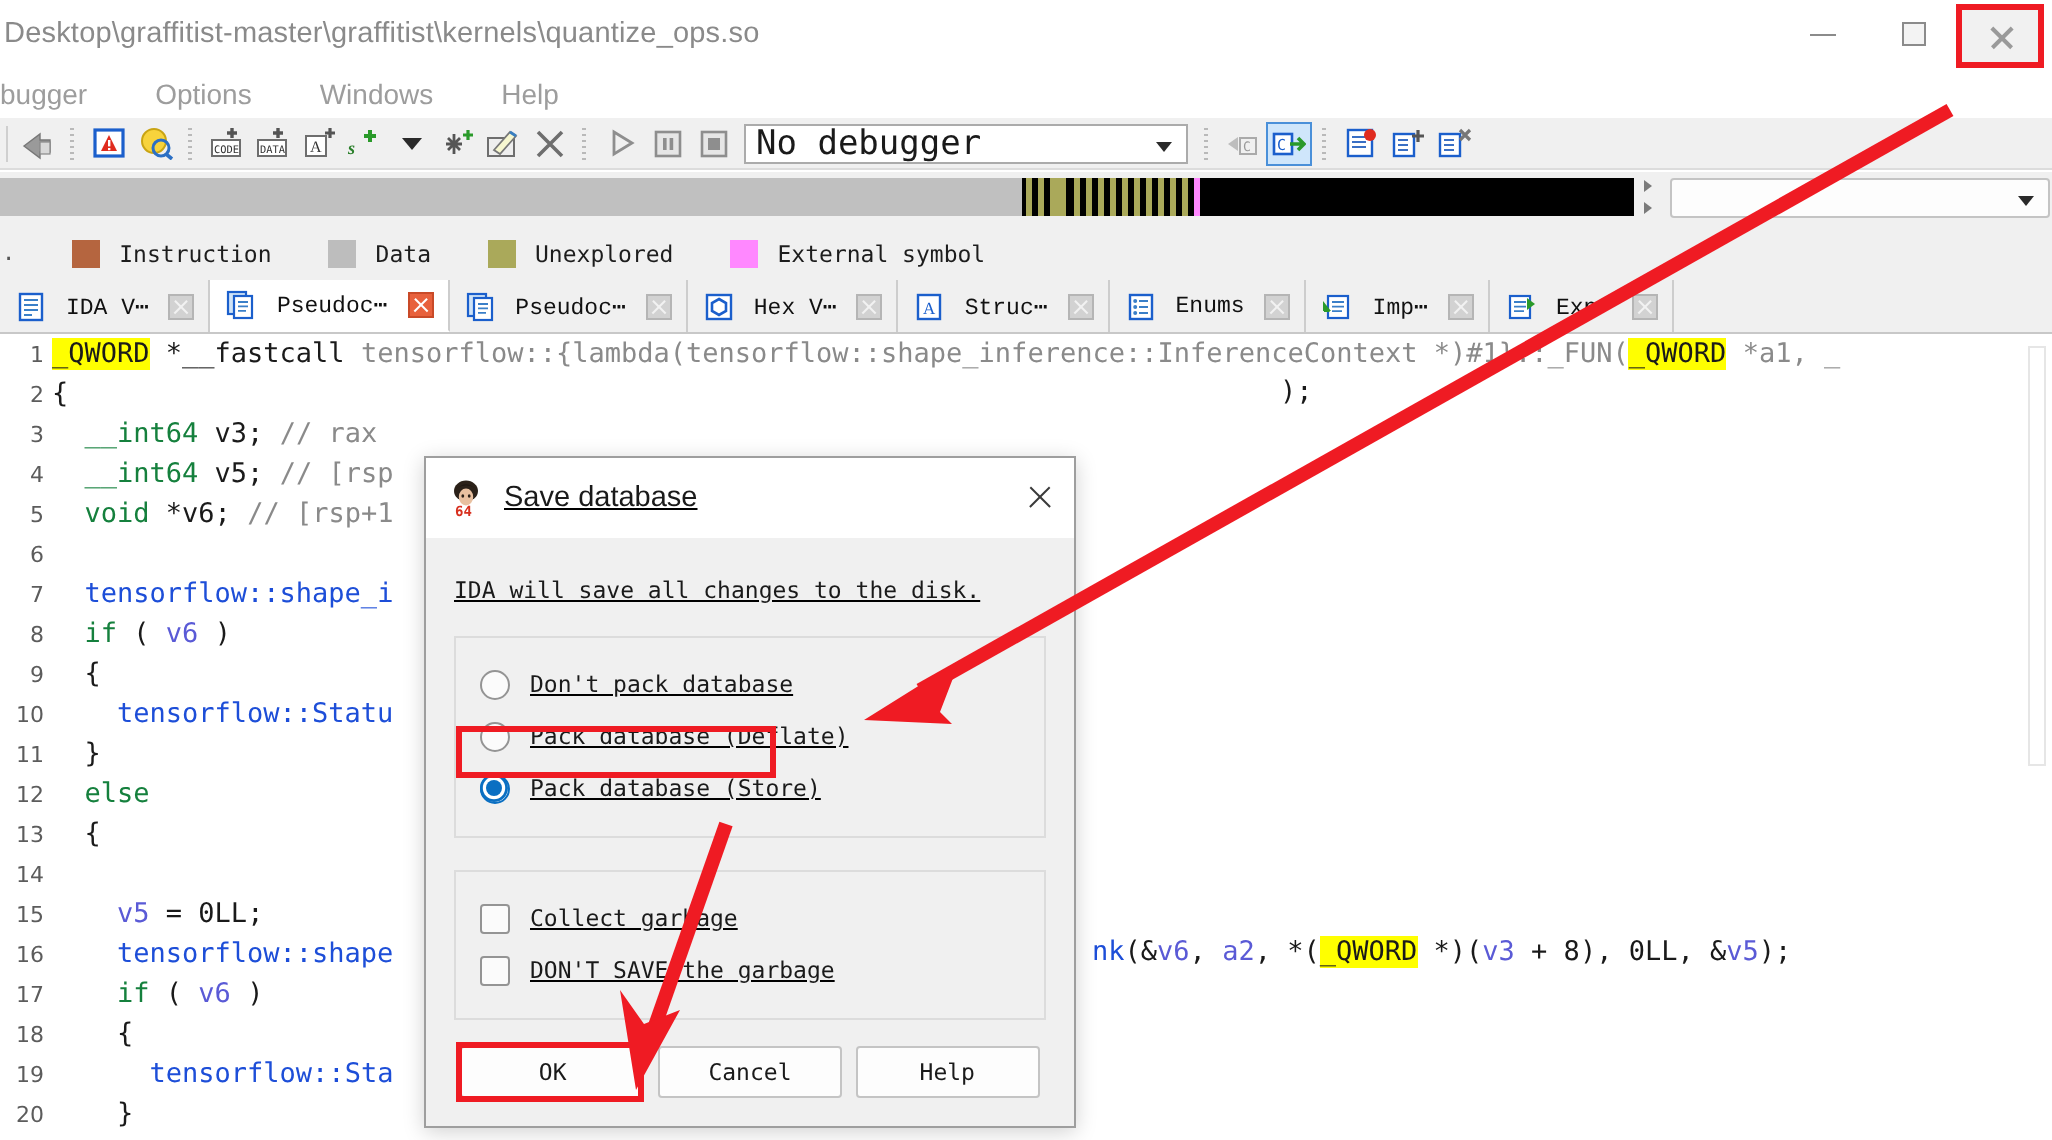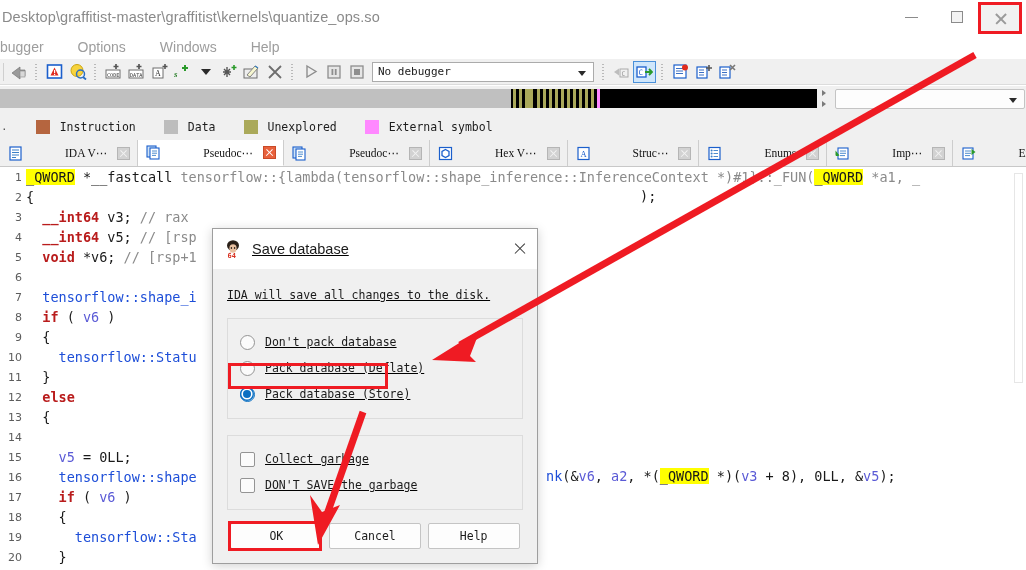--- a/index.html
+++ b/index.html
@@ -69,21 +69,21 @@
     width: 23px; height: 22px; display: flex; align-items: center; justify-content: center;
     position: relative;
   }
   .tb-btn.sel { background: #cfe6fb; border: 1px solid #4a90d9; }
   .dbg-combo {
     width: 222px; height: 20px; margin-left: 4px; margin-right: 3px;
     background: #ffffff; border: 1px solid #ababab;
     display: flex; align-items: center; position: relative;
   }
   .dbg-combo span {
-    font-family: "DejaVu Sans Mono", monospace; font-size: 11px; color: #1a1a1a;
+    font-family: "DejaVu Sans Mono", monospace; font-size: 17px; color: #1a1a1a;
     padding-left: 5px;
   }
   .dbg-arrow {
     position: absolute; right: 7px; top: 8px;
     width: 0; height: 0; border-left: 4.5px solid transparent;
     border-right: 4.5px solid transparent; border-top: 5px solid #2a2a2a;
   }
 
   
   .navband {
@@ -131,22 +131,22 @@
     display: flex; align-items: flex-end;
   }
   .tab {
     height: 26px; display: flex; align-items: center;
     padding: 0 7px 0 8px; border-right: 1px solid #cdcdcd;
     background: #f0f0f0; position: relative;
   }
   .tab.active { background: #ffffff; border-bottom: 1px solid #ffffff; }
   .tab-ico { width: 15px; height: 15px; margin-right: 10px; flex: none; }
   .tab-lb {
-    font-family: Liberation Serif, serif; font-size: 11.5px; color: #111;
-    white-space: nowrap; margin-right: 10px; margin-left: 32px;
+    font-family: Liberation Mono, monospace; font-size: 11.5px; color: #111;
+    white-space: nowrap; margin-right: 10px;
   }
   .tab-x {
     width: 13px; height: 13px; background: #d2d2d2; border: 1px solid #b5b5b5;
     position: relative; flex: none;
   }
   .tab-x.red { background: #e8613c; border-color: #c94a28; }
   .tab-x:before, .tab-x:after {
     content: ""; position: absolute; left: 1px; top: 5px; width: 9px; height: 1.4px;
     background: #ffffff;
   }
@@ -162,21 +162,21 @@
   .code-line {
     height: 20px; display: flex; align-items: center;
     font-family: "DejaVu Sans Mono", monospace; font-size: 13.5px;
     white-space: pre;
   }
   .ln {
     width: 26px; text-align: right; color: #5c5c5c; font-size: 11px;
     padding-right: 4px; flex: none; font-family: "DejaVu Sans", sans-serif;
   }
   .cd { color: #1a1a1a; }
-  .kw { color: #b91c1c; font-weight: bold; }
+  .kw { color: #15803d; font-weight: normal; }
   .fn { color: #1d4ed8; }
   .var { color: #5a5ad6; }
   .cmt { color: #8a8a8a; }
   .typ { color: #8a8a8a; }
   .num { color: #1a1a1a; }
   .hl { background: #ffff00; color: #1a1a1a; margin-top: 38px; }
   .vscroll {
     position: absolute; right: 1px; top: 2px; width: 13px; height: 399px;
     background: #ffffff;
   }

